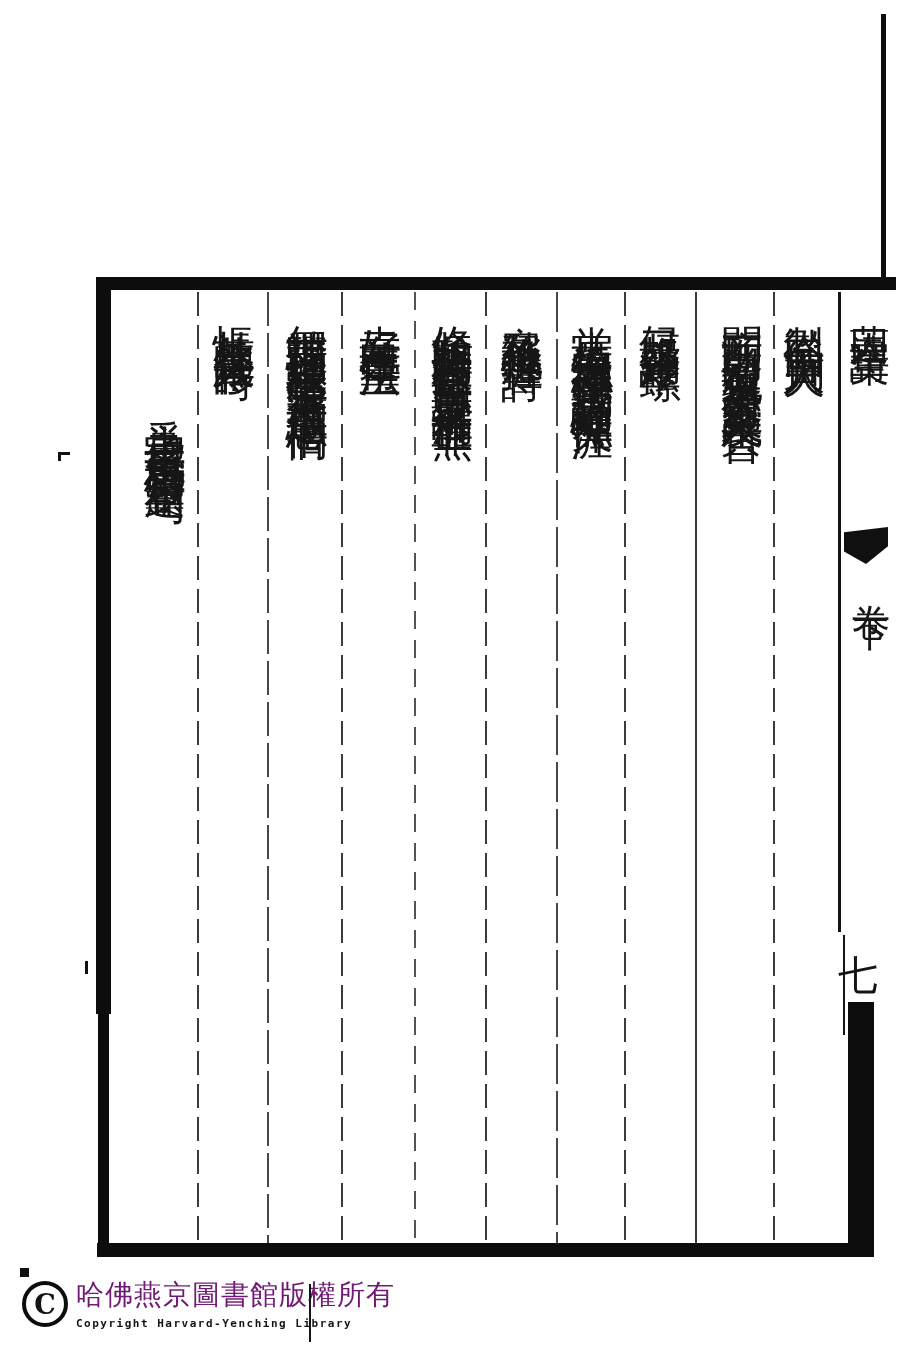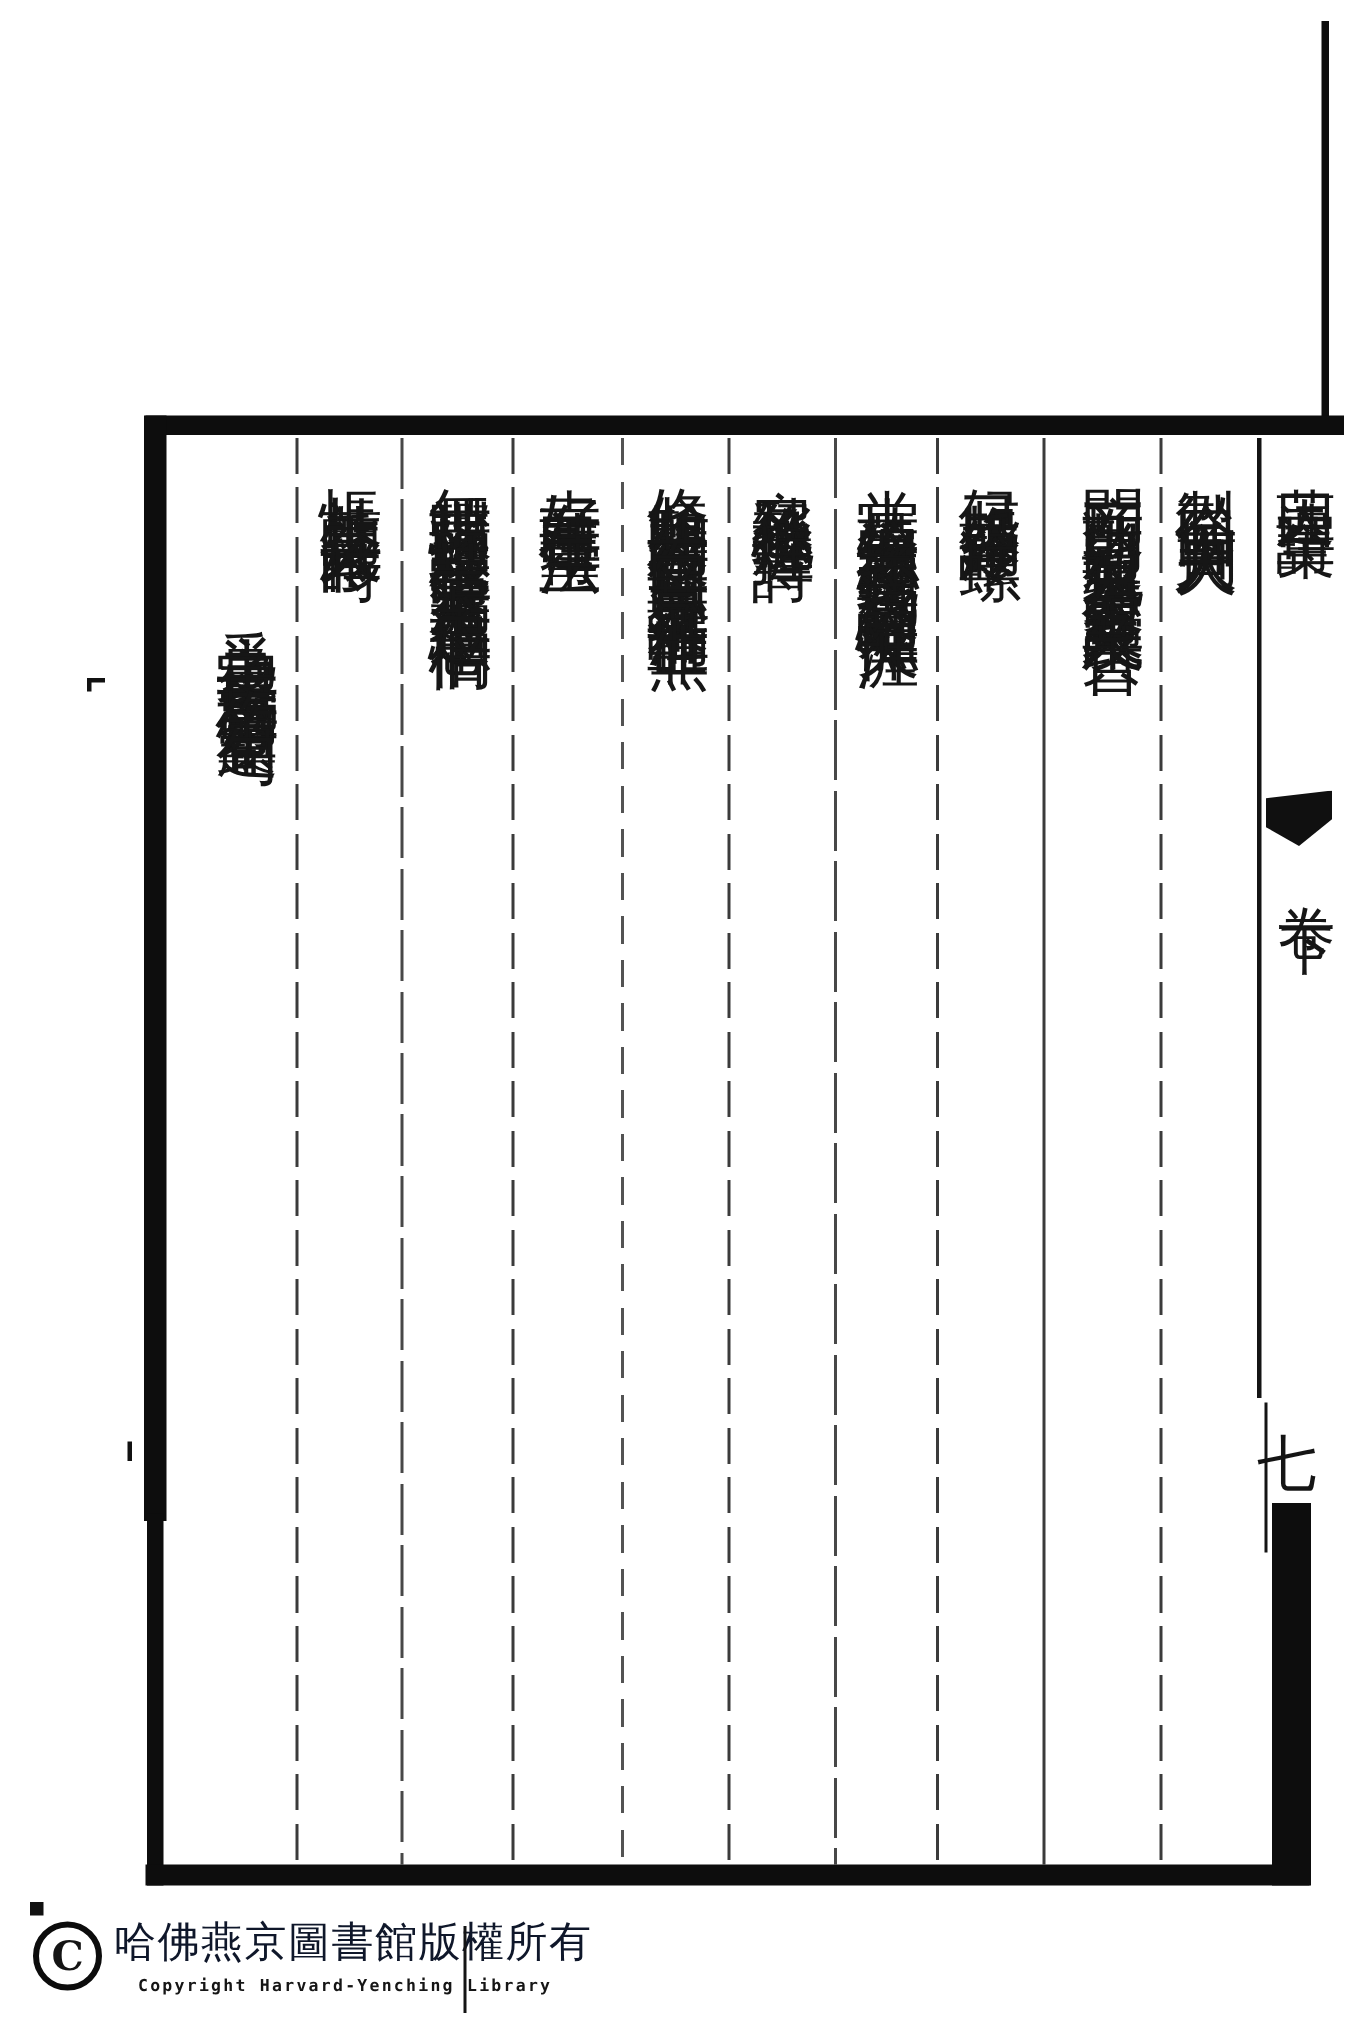--- a/index.html
+++ b/index.html
@@ -60,26 +60,26 @@
   .a3{left:20px;top:1268px;width:9px;height:9px;}
   
   .stamp-c{
     position:absolute;left:22px;top:1281px;width:38px;height:38px;
     border:4px solid #0c0c0c;border-radius:50%;
     display:flex;align-items:center;justify-content:center;
     font-size:27px;font-weight:bold;z-index:7;
   }
   .stamp-cn{
     position:absolute;left:76px;top:1276px;width:250px;
-    font-size:28px;letter-spacing:1px;color:#0f172a;
+    font-size:28px;letter-spacing:1px;color:#701a75;
     font-family:"DejaVu Serif","Liberation Serif",serif;
     white-space:nowrap;z-index:7;
   }
   .stamp-en{
-    position:absolute;left:92px;top:1317px;
+    position:absolute;left:76px;top:1317px;
     font-size:11px;font-weight:bold;letter-spacing:1.5px;color:#151515;
     font-family:"DejaVu Sans Mono","Liberation Mono",monospace;
     white-space:nowrap;z-index:7;
   }
   .stamp-rule{position:absolute;left:309px;top:1284px;width:2px;height:58px;background:#141414;z-index:7;}
 </style>
 </head>
 <body>
 
 <div id="scan">

